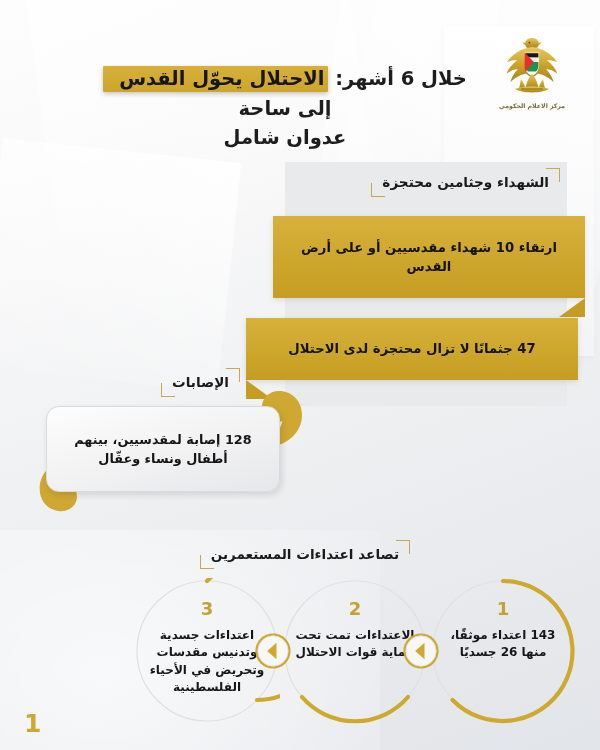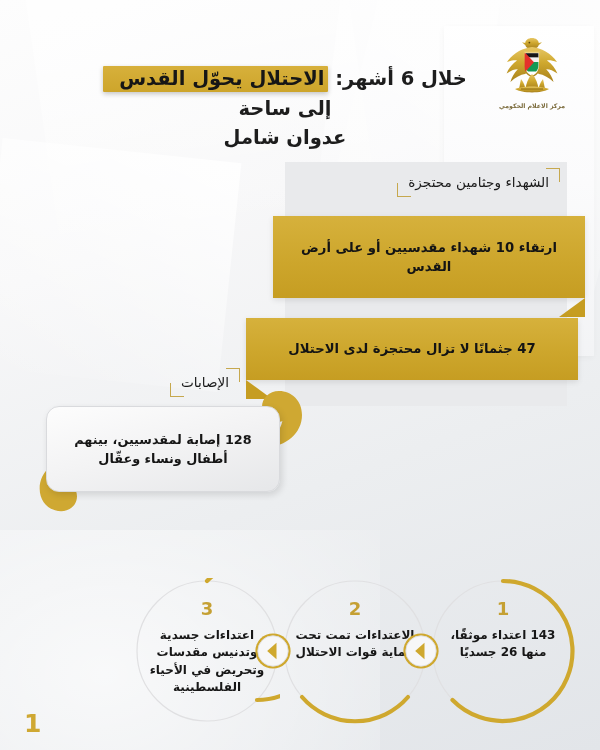--- a/index.html
+++ b/index.html
@@ -115,21 +115,21 @@
   .sec-head {
     position: absolute;
     z-index: 5;
     direction: rtl;
   }
   .sec-head .sec-head-inner {
     position: relative;
     display: inline-block;
     padding: 6px 11px 7px 11px;
     font-size: 13.6px;
-    font-weight: normal;
+    font-weight: bold;
     color: #1a1a1a;
     white-space: nowrap;
   }
   .sec-head .brk {
     position: absolute;
     width: 13px;
     height: 13px;
     border-color: #c6a84e;
     border-style: solid;
   }
@@ -416,20 +416,27 @@
       <svg width="62" height="56" viewBox="0 0 66 60" aria-hidden="true">
         <path d="M44 2 C24 2 8 16 8 34 C8 48 18 58 31 58 C41 58 48 51 48 42 C48 33 41 27 33 27 C31 27 29 27.4 27.6 28 C30 17 38 9 50 7 Z" fill="#cfa832"></path>
       </svg>
     </span>
 
     <div class="injury-card">
       <div class="injury-text">128 إصابة لمقدسيين، بينهم أطفال ونساء وعقّال</div>
     </div>
   </div>
 
+  <div class="sec-head" id="head-settlers">
+    <span class="sec-head-inner">
+      <span class="brk brk-tr"></span>
+      <span class="brk brk-bl"></span>
+      <span>تصاعد اعتداءات المستعمرين</span>
+    </span>
+  </div>
 
   <div class="circles">
 
     <div class="circ" id="circ-1">
       <svg class="ring" width="146" height="146" viewBox="0 0 146 146" aria-hidden="true">
         <circle cx="73" cy="73" r="70" fill="none" stroke="#e0e0e2" stroke-width="1.2"></circle>
         <path d="M 73 3 A 70 70 0 1 1 22.5 122" fill="none" stroke="#cfa82e" stroke-width="4.2" stroke-linecap="round"></path>
       </svg>
       <div class="body">
         <div class="num">1</div>

